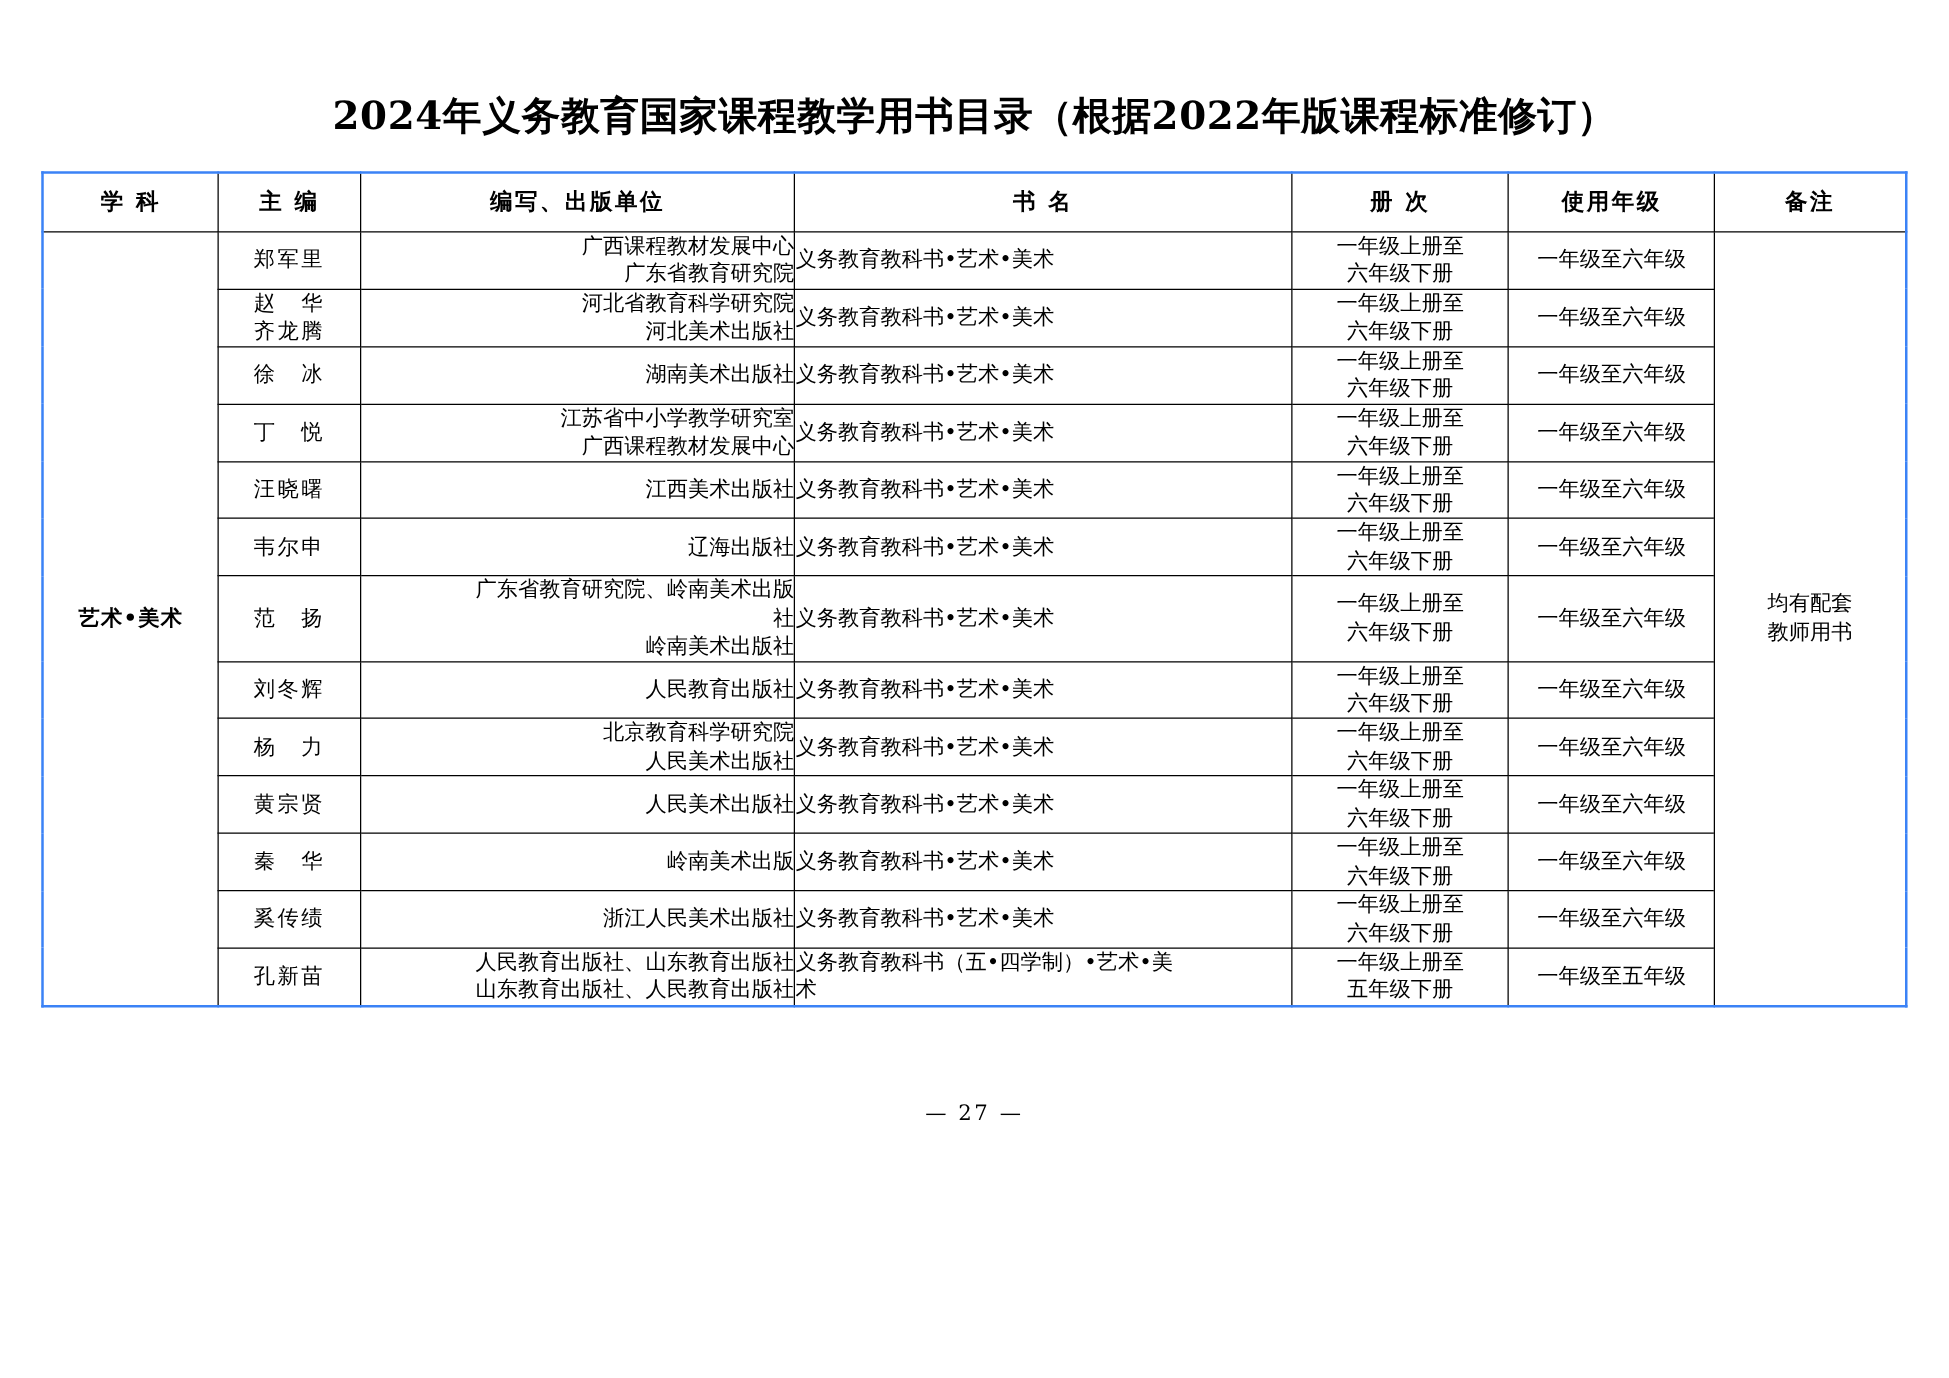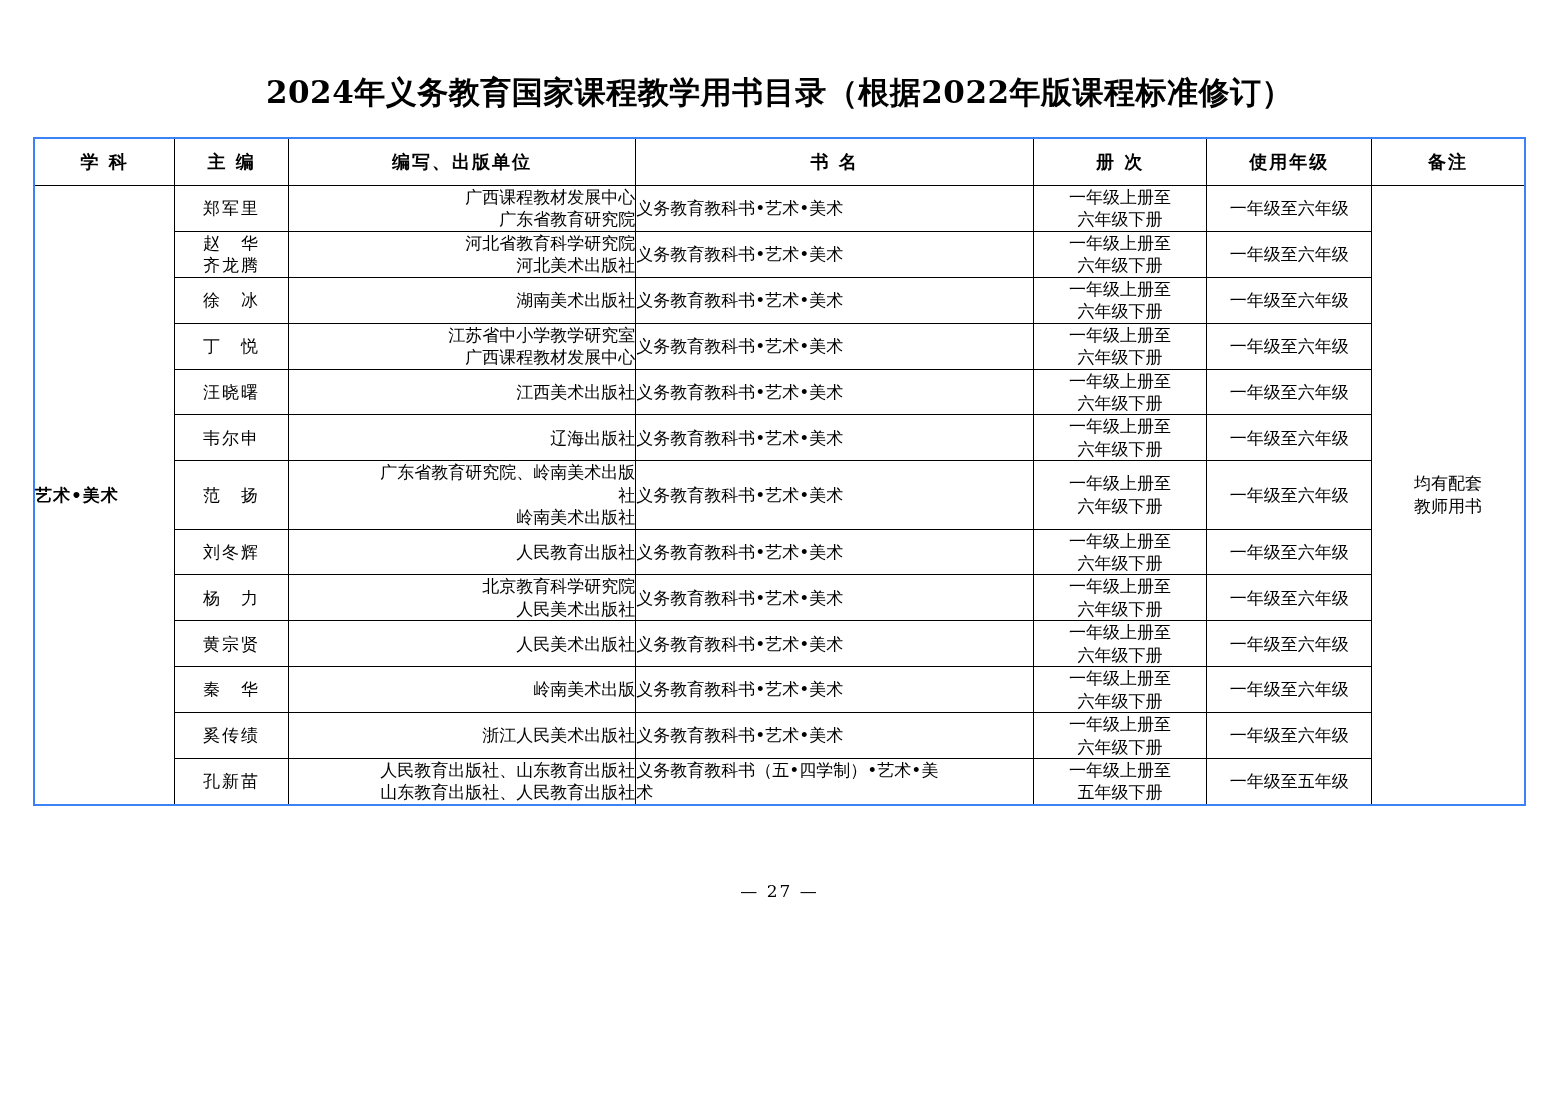--- a/index.html
+++ b/index.html
@@ -56,21 +56,21 @@
     height: 46px;
     font-weight: bold;
     text-align: center;
     font-size: 18px;
     letter-spacing: 2px;
   }
   table.book-table {
     border: 2px solid #3b82f6;
   }
   td.subject {
-    text-align: left;
+    text-align: center;
     font-weight: bold;
     font-size: 19px;
     letter-spacing: 1px;
   }
   td.editor {
     text-align: center;
     font-size: 17px;
     letter-spacing: 2px;
     padding: 2px 4px;
   }

